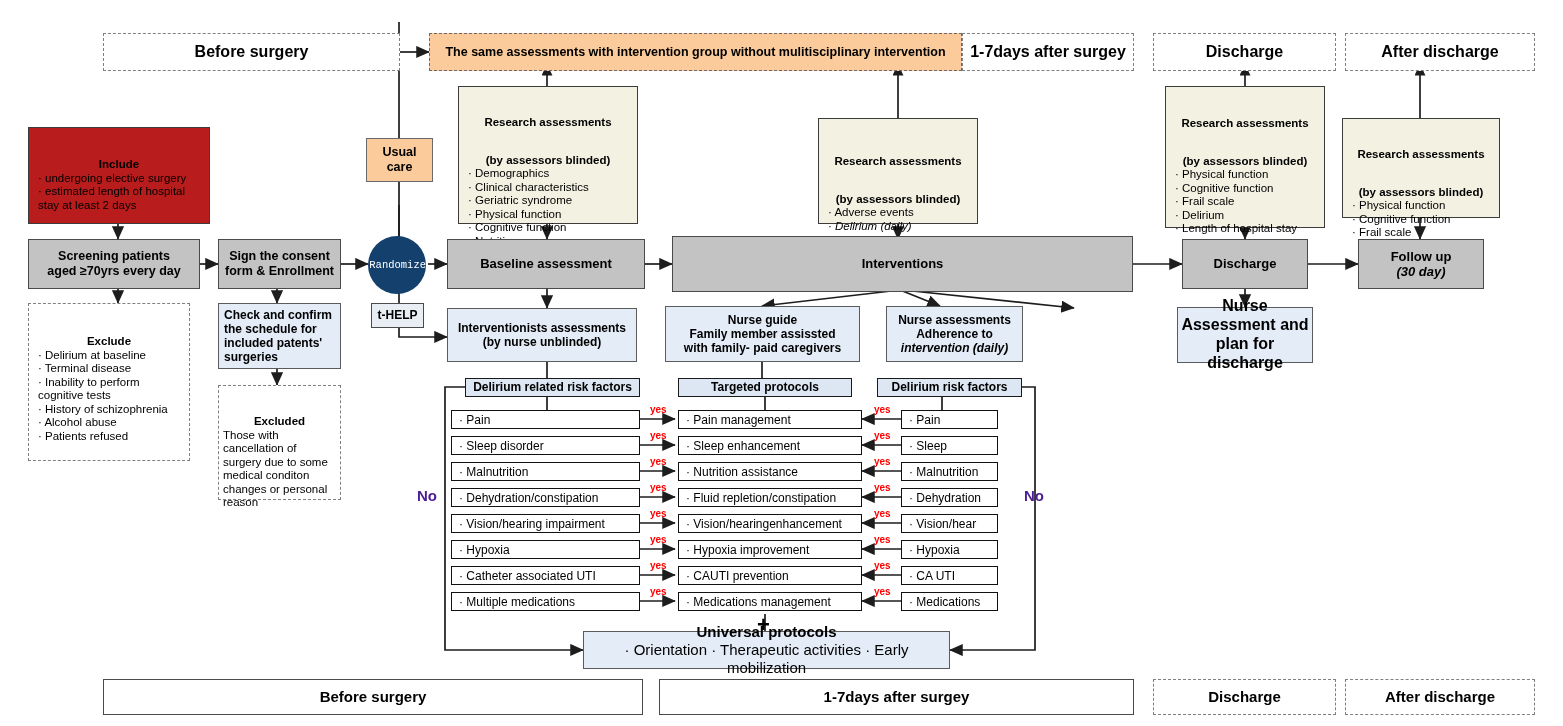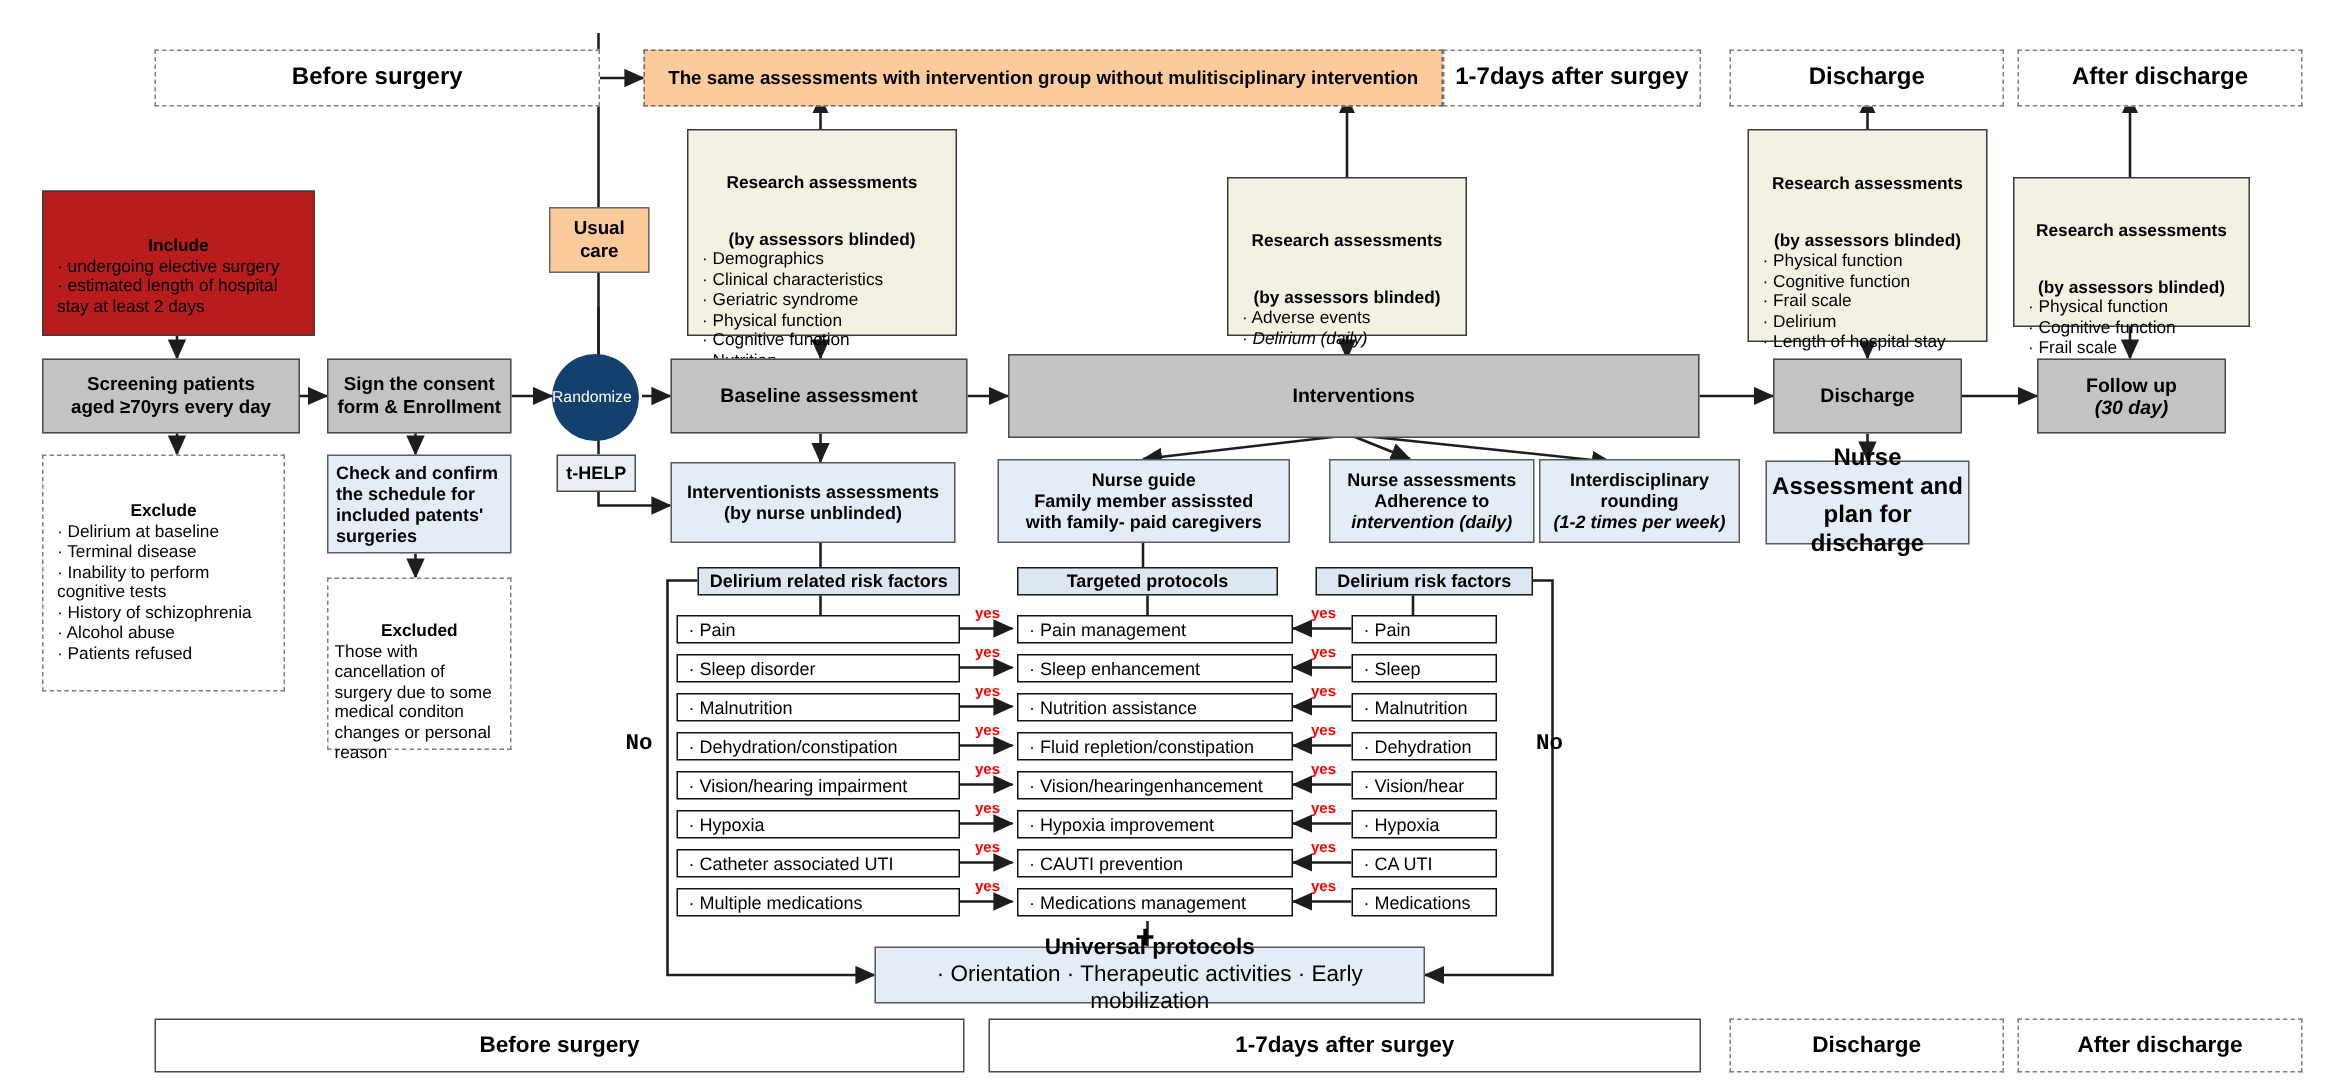--- a/index.html
+++ b/index.html
@@ -12,25 +12,25 @@
   .gray{background:#c3c3c3;border:1.5px solid #4a4a4a;font-weight:bold;}
   .cream{background:#f2f1e2;border:1.5px solid #3c3c3c;}
   .blue{background:#e3ecf7;border:1.5px solid #5b5b5b;}
   .orange{background:#fbcb9b;border:1.5px solid #6a6a6a;font-weight:bold;}
   .hdr{background:#dde6f3;border:1.5px solid #1a1a1a;font-weight:bold;}
   .title{font-weight:bold;}
   .bul{width:100%;text-align:left;padding-left:9px;box-sizing:border-box;}
   .ctr{text-align:center;width:100%;margin-top:24px;}
   .it{font-style:italic;}
   svg.lay{position:absolute;left:0;top:0;width:1563px;height:726px;pointer-events:none;}
-  .no{position:absolute;color:#000000;font-weight:bold;font-size:15px;font-family:Liberation Mono, monospace;}
+  .no{position:absolute;color:#4c1d95;font-weight:bold;font-size:15px;}
   .yes{position:absolute;color:#ff0000;font-weight:bold;font-size:10px;}
   .plus{position:absolute;font-weight:bold;font-size:22px;color:#000;}
   .rnd{position:absolute;border-radius:50%;background:#14406e;color:#fff;display:flex;
-       align-items:center;justify-content:flex-start;font-size:10.5px;}
+       align-items:center;justify-content:flex-end;font-size:10.5px;font-family:Liberation Mono, monospace;}
   .rowbox{position:absolute;box-sizing:border-box;border:1.3px solid #111;background:#fff;
           display:flex;align-items:center;font-size:12px;padding-left:7px;}
   .topbar{font-weight:bold;font-size:16px;}
 </style>
 </head>
 <body>
 
 <div id="stage">
 
   <svg class="lay" viewBox="0 0 1563 726">
@@ -262,25 +262,20 @@
     <span>Family member assissted</span>
     <span>with family- paid caregivers</span>
   </div>
 
   <div class="box blue" style="left:886px;top:306px;width:137px;height:56px;font-size:12px;font-weight:bold;">
     <span>Nurse assessments</span>
     <span>Adherence to</span>
     <span class="it">intervention (daily)</span>
   </div>
 
-  <div class="box blue" style="left:1026px;top:306px;width:134px;height:56px;font-size:12px;font-weight:bold;">
-    <span>Interdisciplinary</span>
-    <span>rounding</span>
-    <span class="it">(1-2 times per week)</span>
-  </div>
 
   <div class="box blue" style="left:1177px;top:307px;width:136px;height:56px;font-size:16px;font-weight:bold;">
     <span>Nurse</span>
     <span>Assessment and</span>
     <span>plan for discharge</span>
   </div>
 
   <div class="box hdr" style="left:465px;top:378px;width:175px;height:19px;font-size:12px;">
     <span>Delirium related risk factors</span>
   </div>

